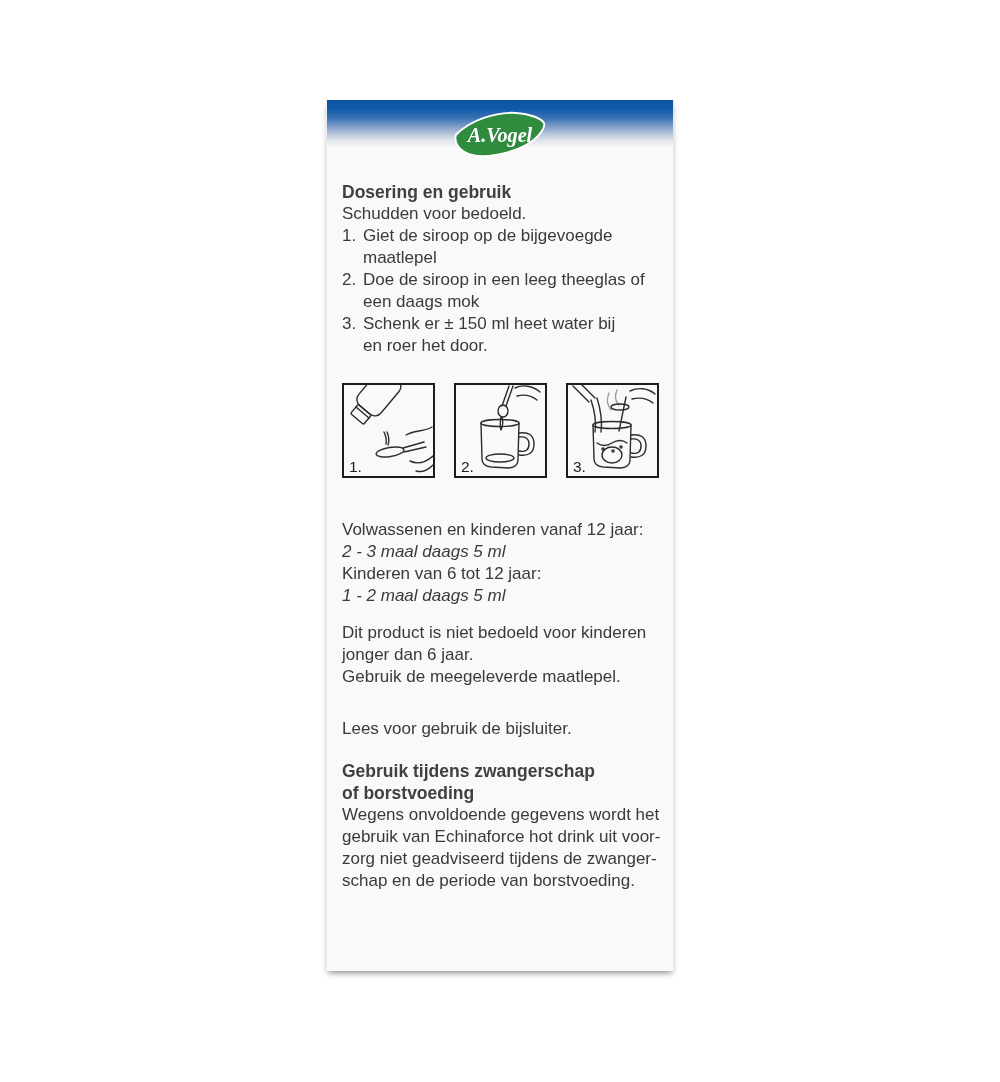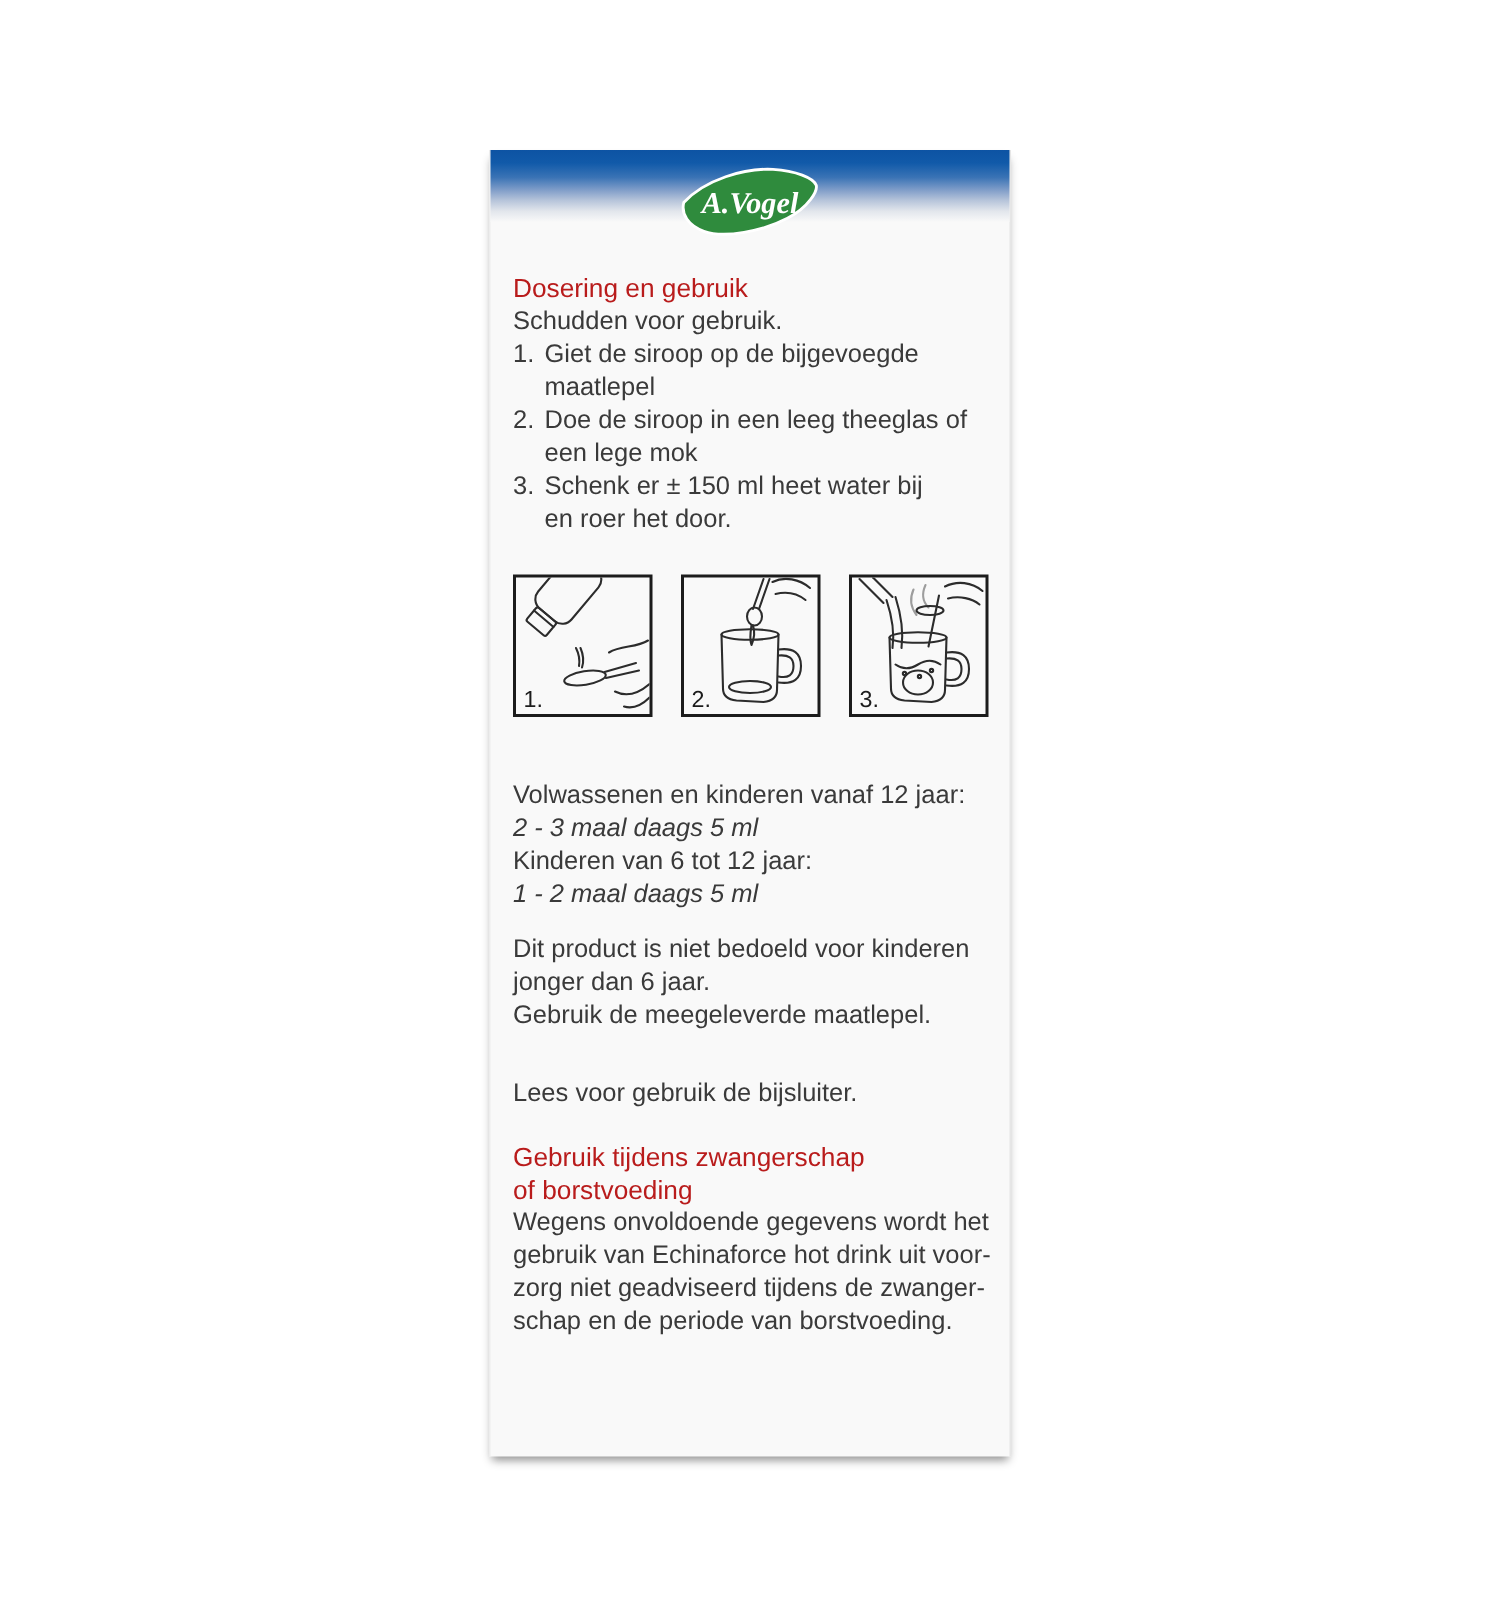--- a/index.html
+++ b/index.html
@@ -24,21 +24,21 @@
   .logo {
     position:absolute; top:11px; left:50%; transform:translateX(-50%);
     width:96px; height:48px;
   }
   .content {
     position:absolute; left:0; top:48px; width:100%;
     padding:0 14px 0 15px;
     color:#3a3a3a; font-size:17px; line-height:22px;
   }
   .h-green {
-    color:#b91c1c; font-size:17.5px; font-weight:normal; line-height:22px;
+    color:#404040; font-size:17.5px; font-weight:bold; line-height:22px;
   }
   .dosing-heading { margin-top:33px; }
   .bline { white-space:nowrap; }
   .step { display:flex; }
   .step-num { flex:none; width:21px; }
   .step-text .tline { display:block; white-space:nowrap; }
   .figures {
     margin-top:26px; display:flex; gap:19px;
   }
   .figbox {
@@ -70,35 +70,35 @@
 
     <svg class="logo" viewBox="0 0 96 50">
       <path d="M2,25 C17,9 44,1 64,2 C80,3 92,8 94,13 C95,17 89,28 74,36 C57,45 30,50 16,45 C5,41 0,33 2,25 Z" fill="#2f8b3d" stroke="#ffffff" stroke-width="2"></path>
       <text x="48" y="32" text-anchor="middle" font-family="Liberation Serif, serif" font-style="italic" font-weight="bold" font-size="21" fill="#ffffff">A.Vogel</text>
     </svg>
 
     <div class="content">
 
       <div class="h-green dosing-heading">Dosering en gebruik</div>
 
-      <div class="bline">Schudden voor gebruik.</div>
+      <div class="bline">Schudden voor bedoeld.</div>
 
       <div class="steps">
         <div class="step">
           <span class="step-num">1.</span>
           <span class="step-text">
             <span class="tline">Giet de siroop op de bijgevoegde</span>
             <span class="tline">maatlepel</span>
           </span>
         </div>
         <div class="step">
           <span class="step-num">2.</span>
           <span class="step-text">
             <span class="tline">Doe de siroop in een leeg theeglas of</span>
-            <span class="tline">een lege mok</span>
+            <span class="tline">een daags mok</span>
           </span>
         </div>
         <div class="step">
           <span class="step-num">3.</span>
           <span class="step-text">
             <span class="tline">Schenk er ± 150 ml heet water bij</span>
             <span class="tline">en roer het door.</span>
           </span>
         </div>
       </div>

